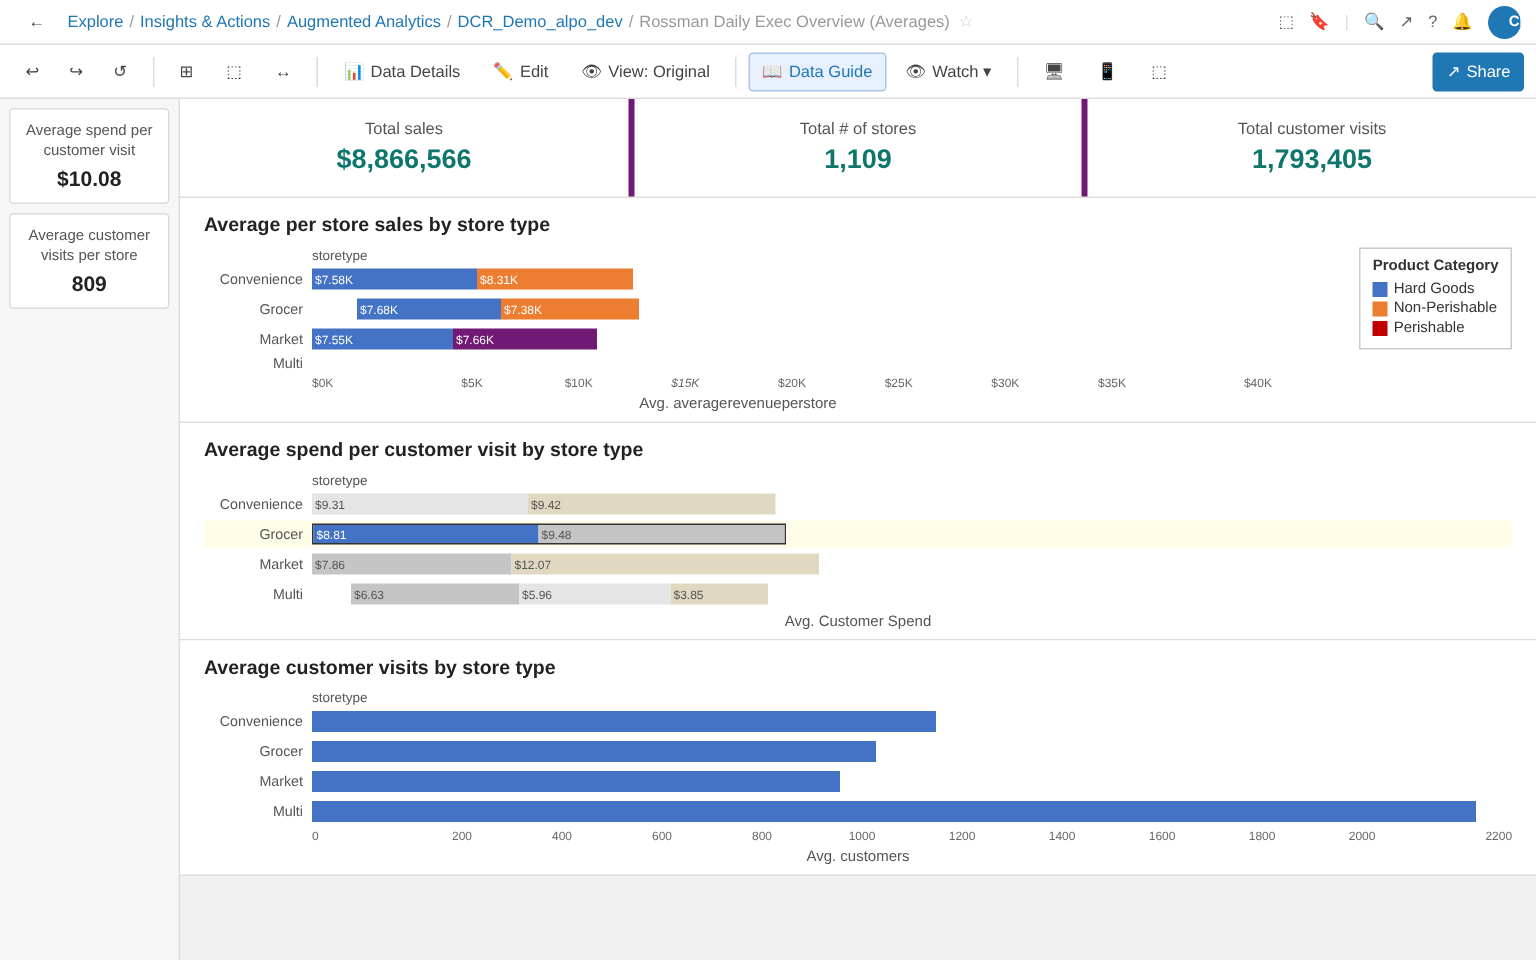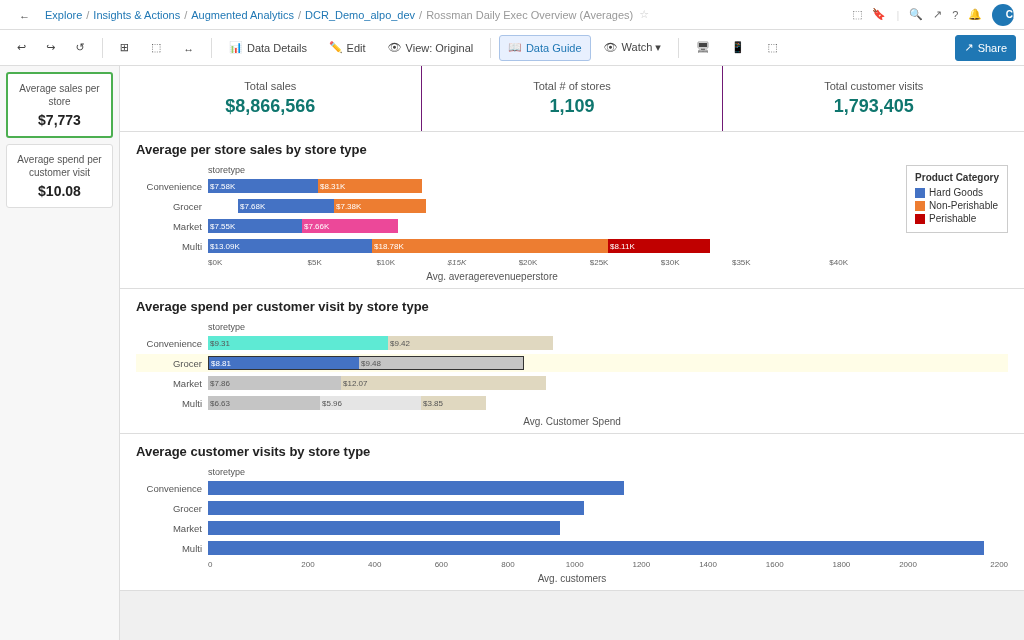--- a/index.html
+++ b/index.html
@@ -30,21 +30,21 @@
     .sidebar-card { border: 1px solid #ddd; border-radius: 3px; background: #fff; margin: 6px 6px; padding: 8px 6px; text-align: center; cursor: pointer; }
     .sidebar-card.selected { border: 2px solid #4CAF50; }
     .sidebar-card .card-title { font-size: 10px; color: #555; line-height: 1.3; }
     .sidebar-card .card-value { font-size: 14px; font-weight: bold; color: #222; margin-top: 4px; }
 
     
     .content { flex: 1; overflow-y: auto; padding: 0; background: #f0f0f0; }
 
     
     .stat-row { display: flex; gap: 0; background: #fff; border-bottom: 1px solid #ddd; }
-    .stat-card { flex: 1; padding: 14px 10px; text-align: center; border-right: 1px solid #701a75; }
+    .stat-card { flex: 1; padding: 14px 10px; text-align: center; border-right: 4px solid #701a75; }
     .stat-card:last-child { border-right: none; }
     .stat-card .stitle { font-size: 11px; color: #555; margin-bottom: 4px; }
     .stat-card .svalue { font-size: 18px; font-weight: bold; color: #0f766e; }
 
     
     .chart-section { background: #fff; margin: 0; border-bottom: 1px solid #ddd; padding: 10px 16px 8px 16px; }
     .chart-title { font-size: 13px; font-weight: 600; color: #222; margin-bottom: 8px; }
     .chart-legend { position: absolute; top: 0; right: 0; border: 1px solid #ccc; background: #fff; padding: 6px 8px; font-size: 10px; z-index: 2; }
     .legend-title { font-weight: bold; font-size: 10px; margin-bottom: 4px; }
     .legend-item { display: flex; align-items: center; gap: 4px; margin-bottom: 2px; }
@@ -124,27 +124,27 @@
   <div style="margin-left:auto"></div>
   <button class="toolbar-btn share-btn">
     <span>↗</span>
     <span>Share</span>
   </button>
 </div>
 
 <div class="main">
 
   <div class="sidebar">
-    <div class="sidebar-card selected">
-      <div class="card-title">Average sales per store</div>
-      <div class="card-value">$7,773</div>
-    </div>
     <div class="sidebar-card">
       <div class="card-title">Average spend per customer visit</div>
       <div class="card-value">$10.08</div>
+    </div>
+    <div class="sidebar-card">
+      <div class="card-title">Average customer visits per store</div>
+      <div class="card-value">809</div>
     </div>
   </div>
 
   <div class="content">
 
     <div class="stat-row">
       <div class="stat-card">
         <div class="stitle">Total sales</div>
         <div class="svalue">$8,866,566</div>
       </div>
@@ -210,42 +210,29 @@
             </div>
           </div>
 
           <div class="axis-label-row">
             <div class="row-label">Market</div>
             <div class="bars-container">
               <div style="display:flex;height:14px;align-items:center;">
                 <div style="background:#4472C4;width:94px;height:14px;display:flex;align-items:center;">
                   <span style="font-size:8px;color:#fff;padding-left:2px;">$7.55K</span>
                 </div>
-                <div style="background:#ec4899;width:96px;height:14px;display:flex;align-items:center;">
+                <div style="background:#701a75;width:96px;height:14px;display:flex;align-items:center;">
                   <span style="font-size:8px;color:#fff;padding-left:2px;">$7.66K</span>
                 </div>
               </div>
             </div>
           </div>
 
           <div class="axis-label-row">
             <div class="row-label">Multi</div>
-            <div class="bars-container">
-              <div style="display:flex;height:14px;align-items:center;">
-                <div style="background:#4472C4;width:164px;height:14px;display:flex;align-items:center;">
-                  <span style="font-size:8px;color:#fff;padding-left:2px;">$13.09K</span>
-                </div>
-                <div style="background:#ED7D31;width:236px;height:14px;display:flex;align-items:center;">
-                  <span style="font-size:8px;color:#fff;padding-left:2px;">$18.78K</span>
-                </div>
-                <div style="background:#C00000;width:102px;height:14px;display:flex;align-items:center;">
-                  <span style="font-size:8px;color:#fff;padding-left:2px;">$8.11K</span>
-                </div>
-              </div>
-            </div>
           </div>
 
           <div style="margin-left:72px;display:flex;font-size:8px;color:#666;margin-top:3px;width:calc(100% - 72px);">
             <span style="flex:1;text-align:left;">$0K</span>
             <span style="flex:1;text-align:center;">$5K</span>
             <span style="flex:1;text-align:center;">$10K</span>
             <span style="flex:1;text-align:center;font-style:italic;">$15K</span>
             <span style="flex:1;text-align:center;">$20K</span>
             <span style="flex:1;text-align:center;">$25K</span>
             <span style="flex:1;text-align:center;">$30K</span>
@@ -262,21 +249,21 @@
       <div class="chart-title">Average spend per customer visit by store type</div>
 
       <div>
 
         <div style="font-size:9px;color:#555;margin-left:72px;margin-bottom:2px;">storetype</div>
 
         <div class="axis-label-row">
           <div class="row-label">Convenience</div>
           <div class="bars-container">
             <div style="display:flex;height:14px;align-items:center;">
-              <div style="background:#5eead4;width:180px;height:14px;display:flex;align-items:center;">
+              <div style="background:#e5e5e5;width:144px;height:14px;display:flex;align-items:center;">
                 <span style="font-size:8px;color:#555;padding-left:2px;">$9.31</span>
               </div>
               <div style="background:#E0D8C0;width:165px;height:14px;display:flex;align-items:center;">
                 <span style="font-size:8px;color:#555;padding-left:2px;">$9.42</span>
               </div>
             </div>
           </div>
         </div>
 
         <div class="axis-label-row" style="background:#fffde7;">
@@ -304,21 +291,21 @@
                 <span style="font-size:8px;color:#555;padding-left:2px;">$12.07</span>
               </div>
             </div>
           </div>
         </div>
 
         <div class="axis-label-row">
           <div class="row-label">Multi</div>
           <div class="bars-container">
             <div style="display:flex;height:14px;align-items:center;">
-              <div style="background:#C5C5C5;width:112px;height:14px;display:flex;align-items:center;">
+              <div style="background:#C5C5C5;width:112px;height:14px;display:flex;align-items:center;margin-left:26px;">
                 <span style="font-size:8px;color:#555;padding-left:2px;">$6.63</span>
               </div>
               <div style="background:#e5e5e5;width:101px;height:14px;display:flex;align-items:center;">
                 <span style="font-size:8px;color:#555;padding-left:2px;">$5.96</span>
               </div>
               <div style="background:#E0D8C0;width:65px;height:14px;display:flex;align-items:center;">
                 <span style="font-size:8px;color:#555;padding-left:2px;">$3.85</span>
               </div>
             </div>
           </div>

